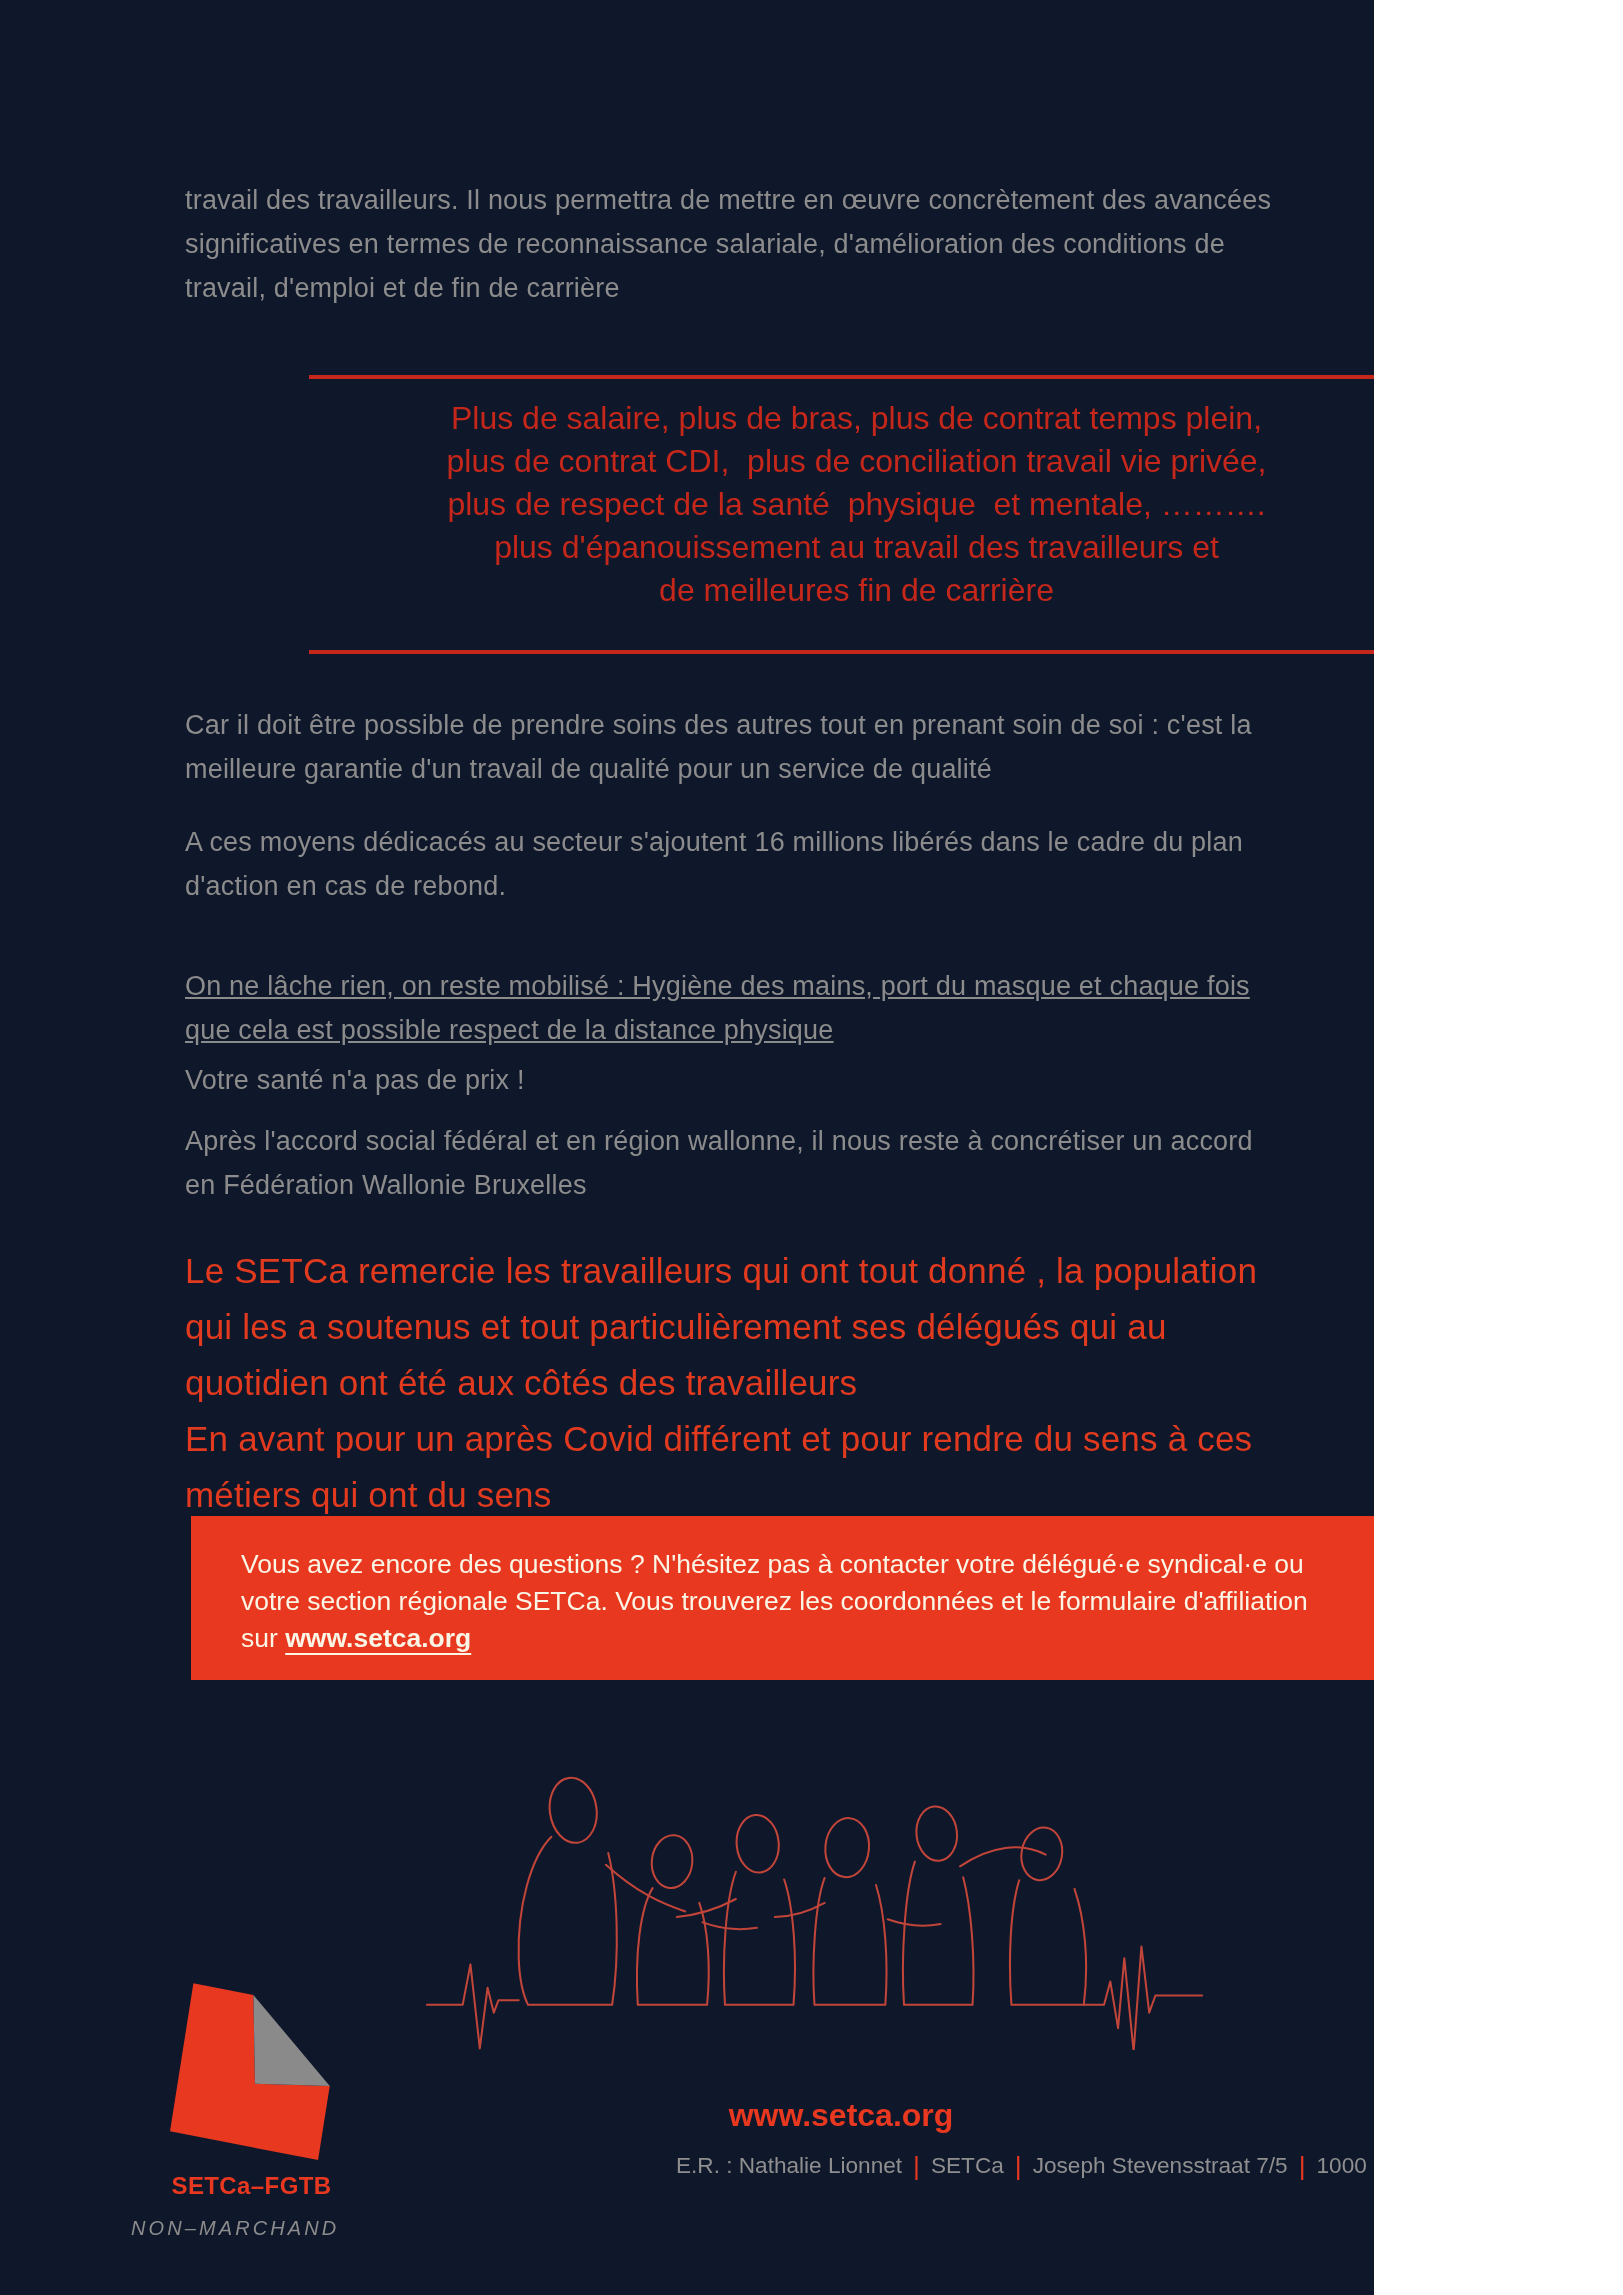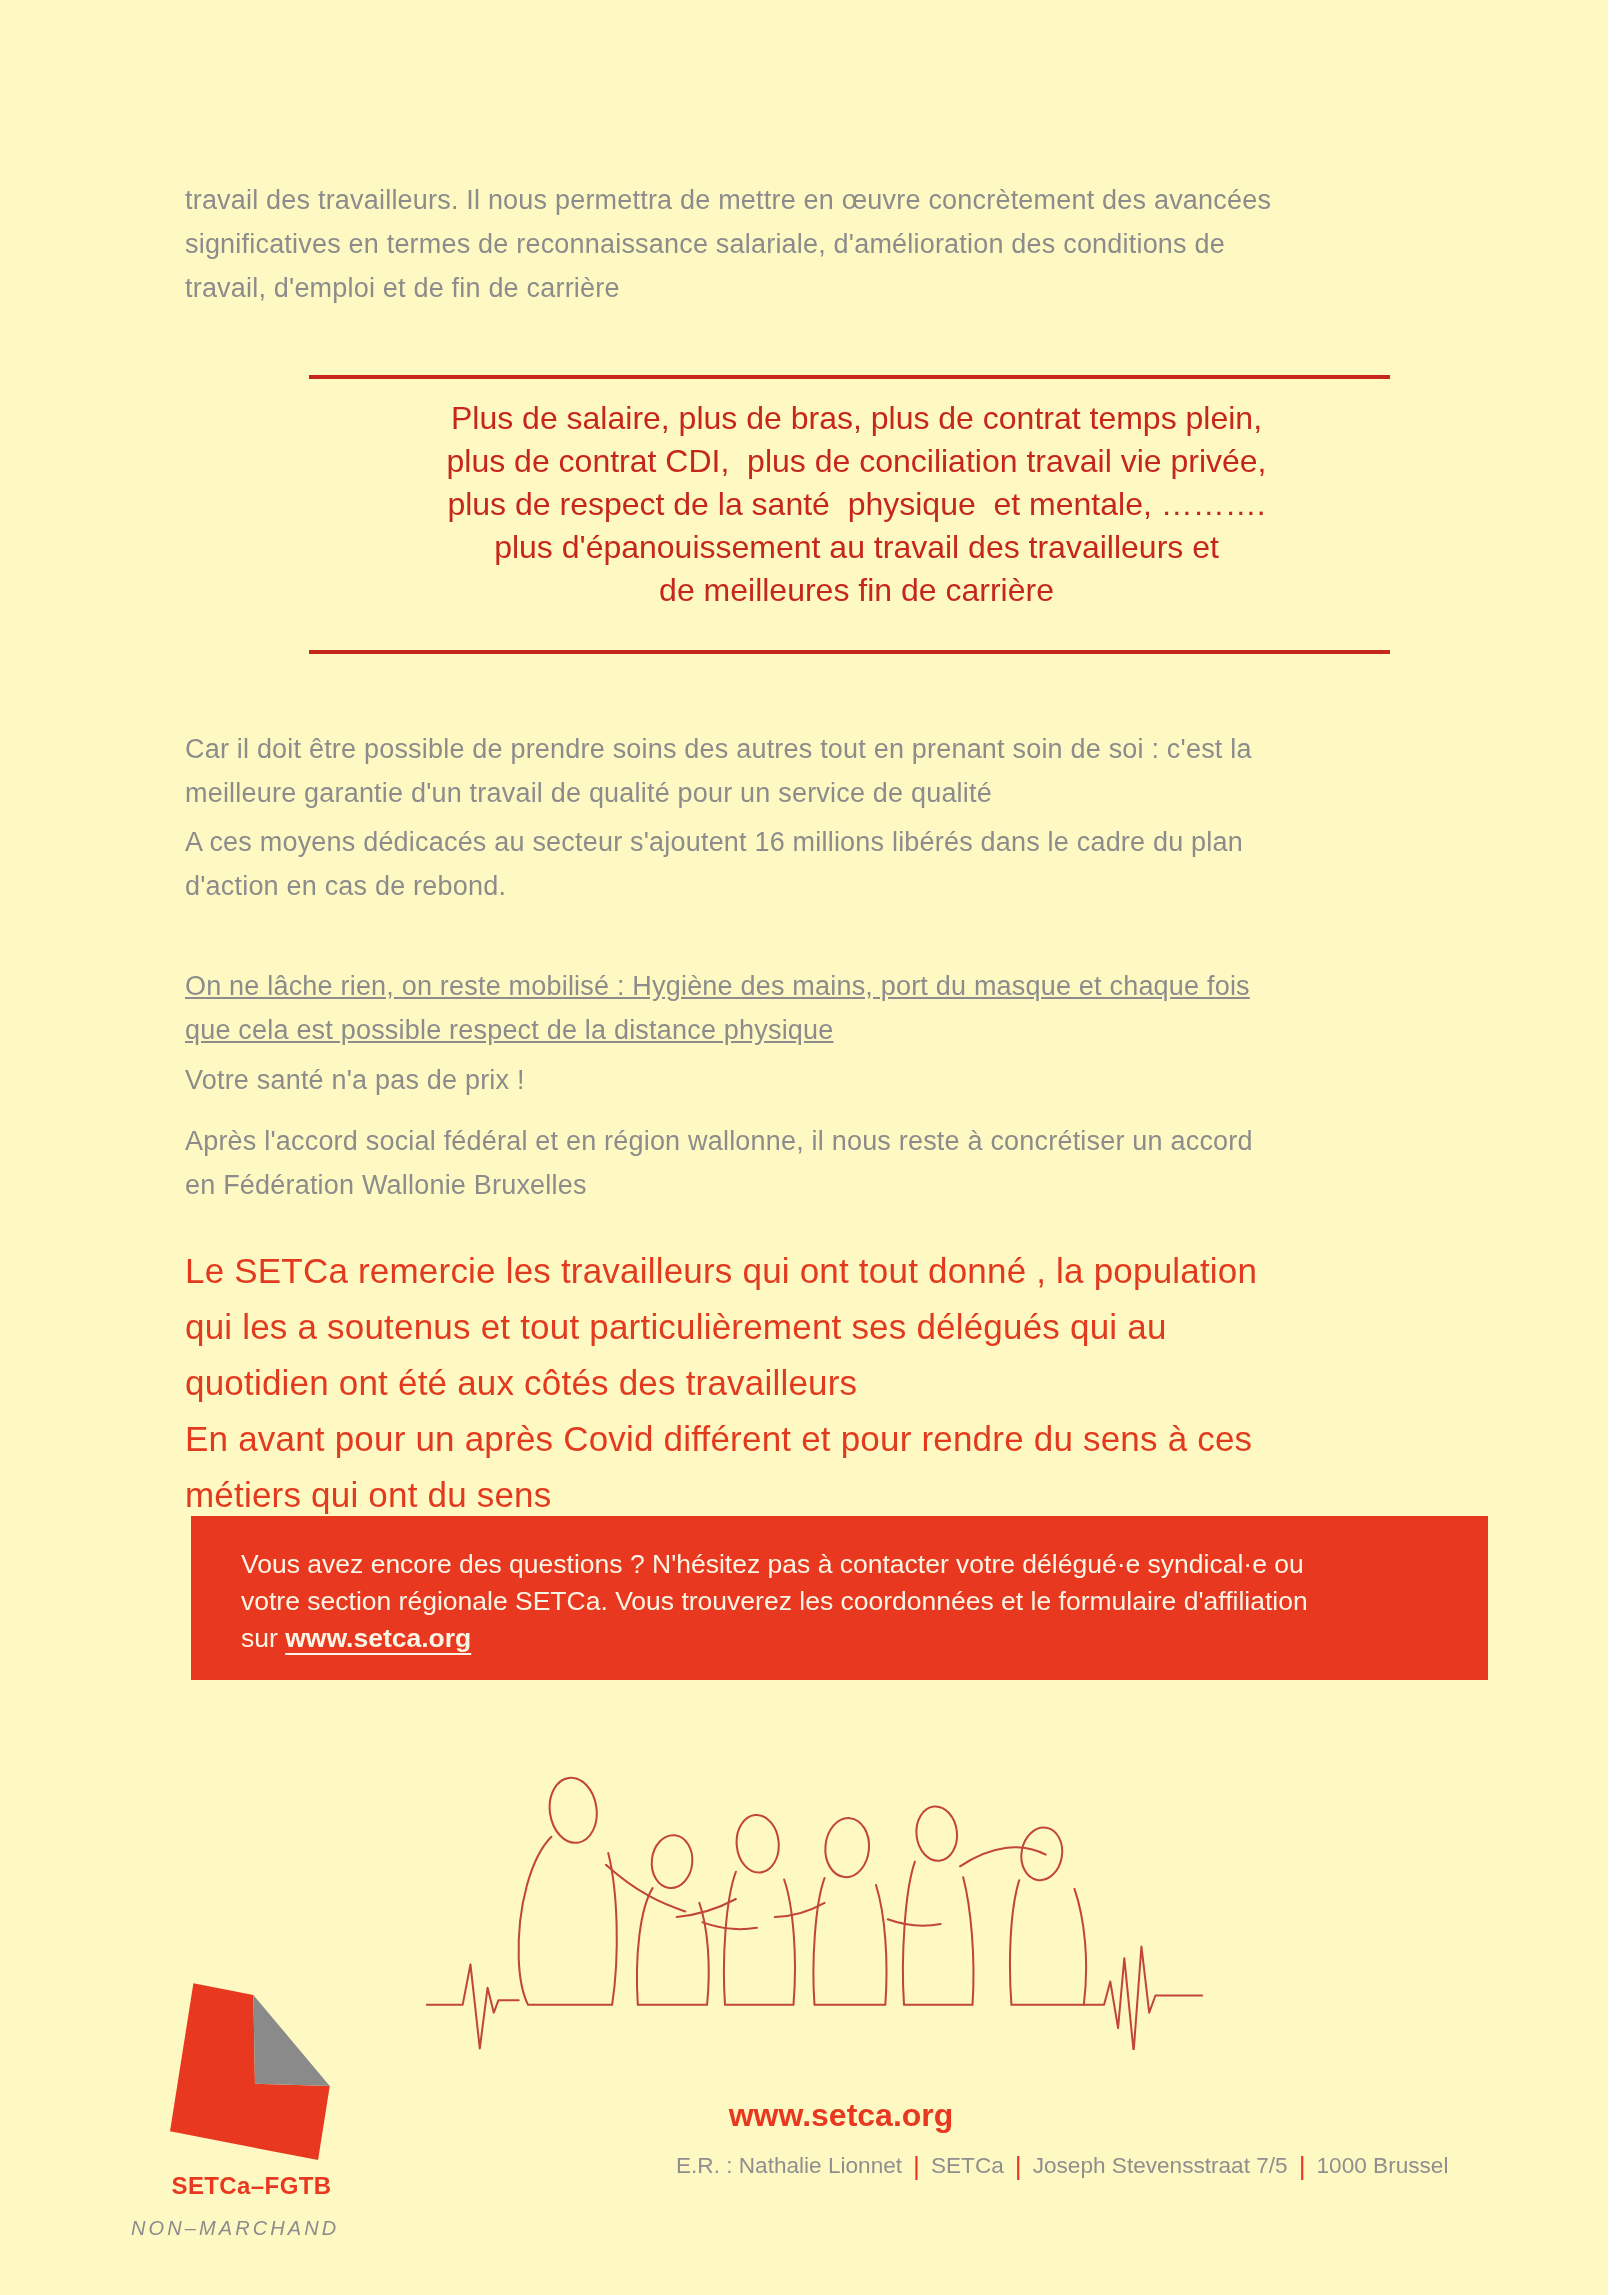--- a/index.html
+++ b/index.html
@@ -1,32 +1,32 @@
 <!DOCTYPE html>
 <html style="font-size:12.5px"><head>
 <meta charset="utf-8">
 <style>
   html,body{margin:0;padding:0;background:#ffffff;}
   .page{
-    position:relative;width:1608px;height:2295px;background:#fef9c3;
+    position:relative;width:1374px;height:2295px;background:#0f172a;
     font-family:"Liberation Sans",sans-serif;overflow:hidden;
   }
   .graypara{
     position:absolute;left:185px;color:#8c8c8c;font-size:27px;line-height:44px;
     white-space:pre;letter-spacing:0.2px;
   }
   #intro{top:178px;}
   .rule{position:absolute;left:309px;width:1081px;height:0;border-top:4.7px solid #c5271a;}
   #rule-top{top:375px;}
   #rule-bottom{top:650px;}
   #quote{
     position:absolute;left:316px;top:397px;width:1081px;text-align:center;
     color:#c5271a;font-size:32px;line-height:43px;white-space:pre;font-weight:500;
   }
-  #para-0{top:703px;margin-top:24px;}
+  #para-0{top:703px;}
   #para-1{top:820px;}
   #para-2{top:964px;text-decoration:underline;}
   #para-3{top:1058px;}
   #para-4{top:1119px;}
   #heading{
     position:absolute;left:185px;top:1243px;color:#e23a1f;font-size:35px;
     line-height:56px;font-weight:normal;white-space:pre;letter-spacing:0.2px;
   }
   #banner{
     position:absolute;left:191px;top:1516px;width:1297px;height:164px;background:#e8381f;

